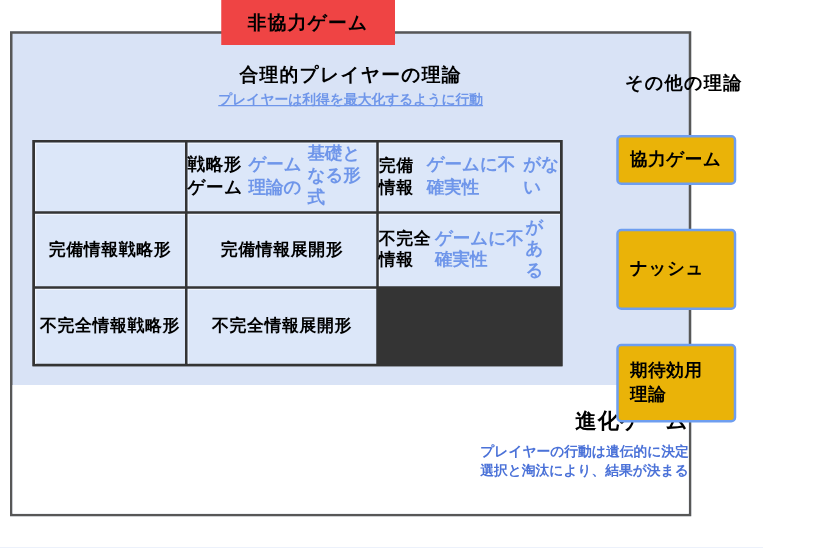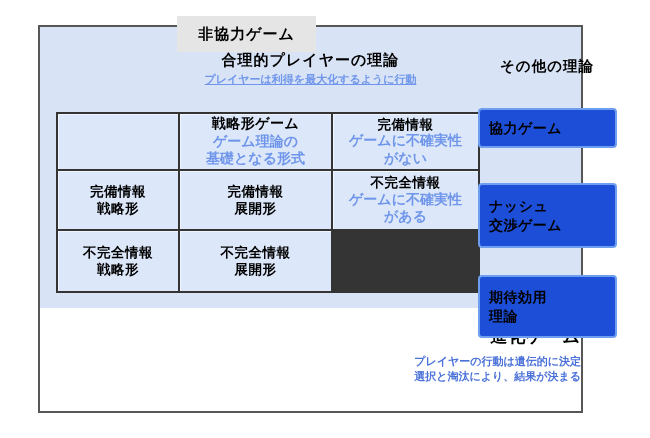--- a/index.html
+++ b/index.html
@@ -6,26 +6,26 @@
   body {
     width:650px; height:438px; position:relative; background:#ffffff;
     font-family:"DejaVu Sans","Liberation Sans",sans-serif;
     font-weight:bold; color:#000;
     -webkit-font-smoothing:antialiased;
   }
   .stage { position:absolute; inset:0; }
 
   
   .outer {
-    position:absolute; left:38px; top:25px; width:545px; height:388px;
+    position:absolute; left:8px; top:25px; width:545px; height:388px;
     box-sizing:border-box; border:2px solid #575757; background:#d9e3f6;
   }
   .title-box {
-    position:absolute; left:177px; top:16px; width:139px; height:36px;
-    background:#e5e5e5; z-index:3;
+    position:absolute; left:177px; top:0; width:139px; height:36px;
+    background:#ef4444; z-index:3;
     display:flex; align-items:center; justify-content:center;
     font-size:15px; letter-spacing:1px;
   }
 
   .rational-title {
     position:absolute; left:0; top:24px; width:100%;
     text-align:center; font-size:15px; letter-spacing:1px;
   }
   .rational-sub {
     position:absolute; left:0; top:45px; width:100%;
@@ -37,43 +37,43 @@
     position:absolute; left:16px; top:85px; width:424px; height:181px;
     box-sizing:border-box; border:2px solid #343434; background:#343434;
     display:grid;
     grid-template-columns:120px 151px 1fr;
     grid-template-rows:55px 58px 1fr;
     gap:2px;
   }
   .cell {
     background:#dce7f9;
     box-shadow:inset 1px 1px 0 rgba(255,255,255,0.6);
-    display:flex; flex-direction:column; align-items:center; justify-content:center;
+    display:flex; flex-direction:row; align-items:center; justify-content:center;
     text-align:left; line-height:1.25;
   }
   .cell .main  { font-size:14px; letter-spacing:0.5px; }
   .cell .main2 { font-size:13.5px; letter-spacing:0.5px; }
   .cell .sub   { font-size:14px; color:#6f96ea; line-height:1.25; }
 
   
   .evo {
     position:absolute; left:0; right:0; bottom:0; height:103px;
     background:#ffffff; text-align:right;padding-left:20px;
   }
   .evo-title { margin-top:17px; font-size:17px; letter-spacing:1px; }
   .evo-sub   { font-size:11px; color:#4b72d8; line-height:15px; }
   .evo-sub.first { margin-top:6px; }
 
   
   .others-heading {
     position:absolute; left:500px; top:57px; font-size:14.5px; letter-spacing:1px;
   }
   .obox {
-    position:absolute; left:478px; width:139px; box-sizing:border-box;
-    background:#1d4ed8; border:2px solid #6e9ef0; border-radius:4px;
+    position:absolute; left:493px; width:96px; box-sizing:border-box;
+    background:#eab308; border:2px solid #6e9ef0; border-radius:4px;
     display:flex; flex-direction:column; justify-content:center;
     padding-left:9px; font-size:14px; line-height:19px; letter-spacing:0.5px;
   }
   .obox-1 { top:108px; height:40px; }
   .obox-2 { top:183px; height:65px; }
   .obox-3 { top:275px; height:63px; }
 </style>
 </head>
 <body>
 
@@ -140,21 +140,20 @@
   <div class="title-box">非協力ゲーム</div>
 
   <div class="others-heading">その他の理論</div>
 
   <div class="obox obox-1">
     <div>協力ゲーム</div>
   </div>
 
   <div class="obox obox-2">
     <div>ナッシュ</div>
-    <div>交渉ゲーム</div>
   </div>
 
   <div class="obox obox-3">
     <div>期待効用</div>
     <div>理論</div>
   </div>
 
 </div>
 
 </body></html>

